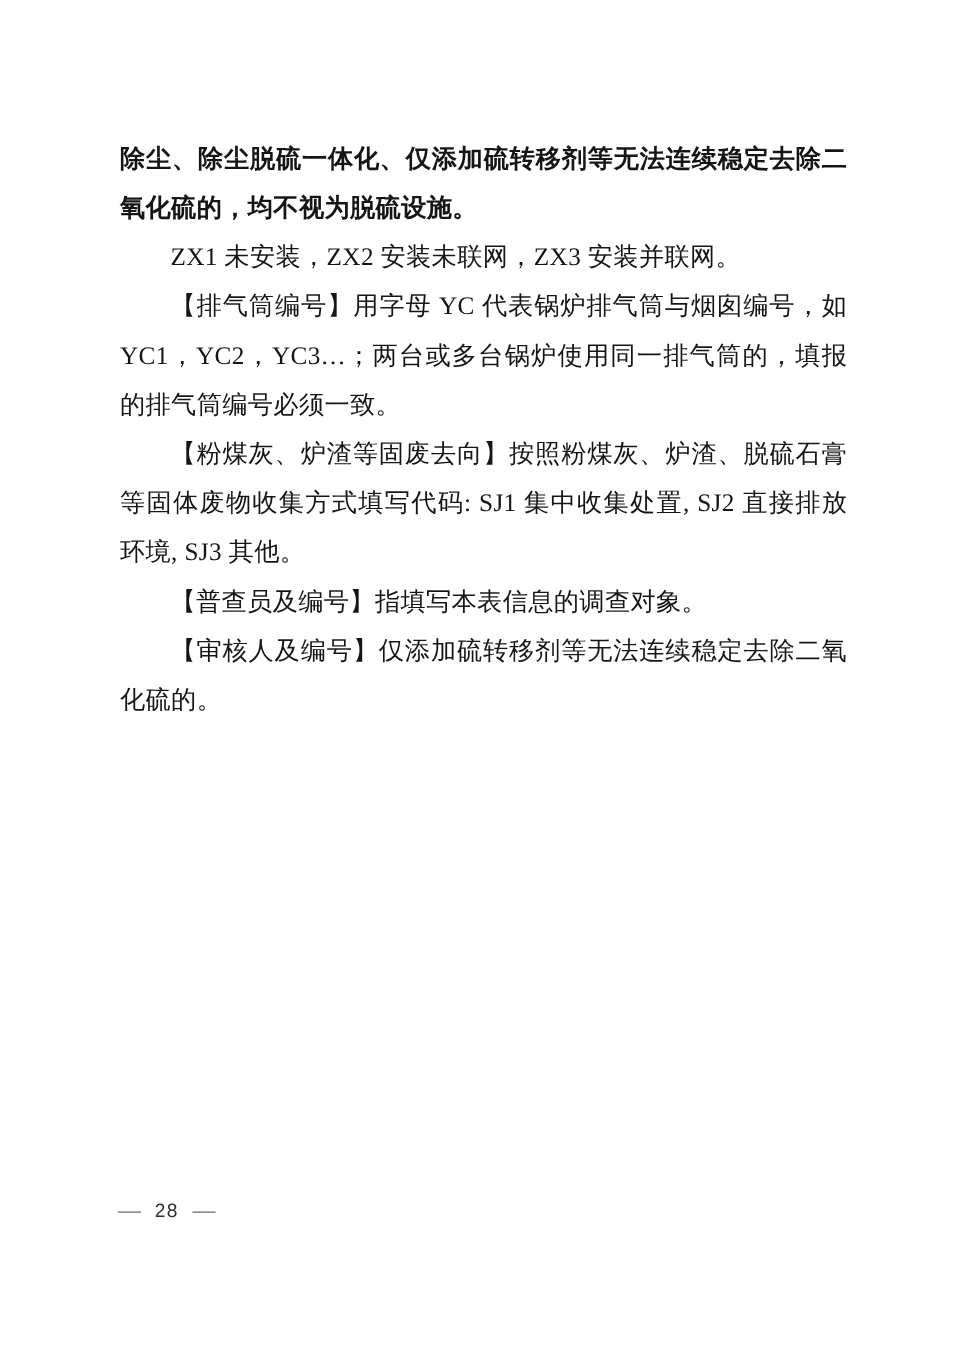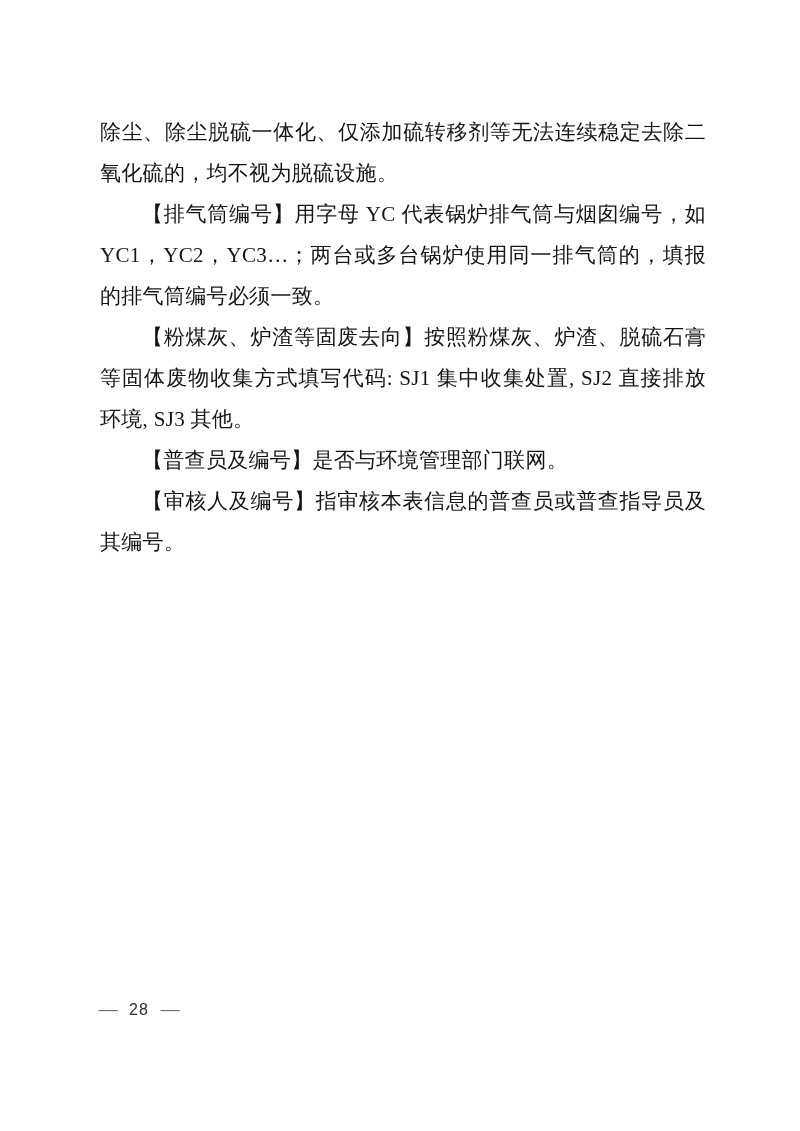--- a/index.html
+++ b/index.html
@@ -31,20 +31,21 @@
     line-height: 41px;
     color: #151515;
     text-align: justify;
     text-align-last: left;
     text-indent: 2em;
     letter-spacing: 0.3px;
     word-break: break-all;
   }
   .para.no-indent {
     text-indent: 0;
+    font-weight: bold;
   }
   .footer {
     position: absolute;
     left: 100px;
     top: 1001px;
     display: inline-flex;
     align-items: center;
     gap: 13px;
     font-family: "Liberation Sans", "DejaVu Sans", sans-serif;
     font-size: 16px;
@@ -59,24 +60,25 @@
     letter-spacing: 1px;
   }
 </style>
 </head>
 <body>
 
 <div class="page">
 
   <div class="content">
     <p class="para no-indent">除尘、除尘脱硫一体化、仅添加硫转移剂等无法连续稳定去除二氧化硫的，均不视为脱硫设施。</p>
+    <p class="para">ZX1 未安装，ZX2 安装未联网，ZX3 安装并联网。</p>
     <p class="para">【排气筒编号】用字母 YC 代表锅炉排气筒与烟囱编号，如 YC1，YC2，YC3…；两台或多台锅炉使用同一排气筒的，填报的排气筒编号必须一致。</p>
     <p class="para">【粉煤灰、炉渣等固废去向】按照粉煤灰、炉渣、脱硫石膏等固体废物收集方式填写代码: SJ1 集中收集处置, SJ2 直接排放环境, SJ3 其他。</p>
-    <p class="para">【普查员及编号】是否与环境管理部门联网。</p>
-    <p class="para">【审核人及编号】指审核本表信息的普查员或普查指导员及其编号。</p>
+    <p class="para">【普查员及编号】指填写本表信息的调查对象。</p>
+    <p class="para">【审核人及编号】仅添加硫转移剂等无法连续稳定去除二氧化硫的。</p>
   </div>
 
   <div class="footer">
     <span class="dash">—</span>
     <span class="page-num">28</span>
     <span class="dash">—</span>
   </div>
 
 </div>
 

